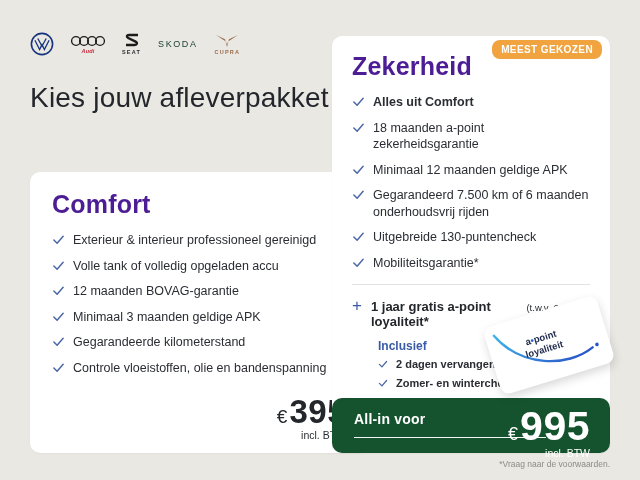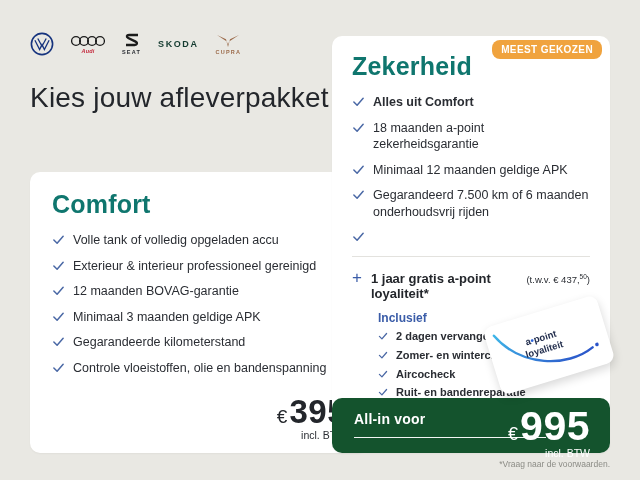--- a/index.html
+++ b/index.html
@@ -9,28 +9,28 @@
     font-family:"Liberation Sans", sans-serif;
     color:#23262B;
     -webkit-font-smoothing:antialiased;
   }
   
   .brand-row{position:absolute;left:30px;top:30px;display:flex;gap:17px;align-items:center;height:28px;}
   .brand{display:flex;flex-direction:column;align-items:center;justify-content:center;gap:1px;}
   .brand-label{font-size:5.5px;font-weight:700;letter-spacing:1.2px;color:#2A2D33;}
   .brand-label.audi{color:#C4283C;letter-spacing:.2px;font-style:italic;}
   .brand-label.cupra{color:#9C6B4B;}
-  .skoda-word{font-size:9px;font-weight:700;letter-spacing:1.6px;color:#143B30;}
+  .skoda-word{font-size:9px;font-weight:400;letter-spacing:1.6px;color:#143B30;}
   
   .page-title{position:absolute;left:30px;top:82px;font-size:28px;line-height:1.14;font-weight:500;color:#23262B;letter-spacing:.2px;}
   
   .card{position:absolute;background:#fff;border-radius:10px;box-sizing:border-box;box-shadow:0 1px 2px rgba(0,0,0,.04);}
   .card-comfort{left:30px;top:172px;width:338px;height:281px;padding:18px 22px;}
   .card-zeker{left:332px;top:36px;width:278px;height:417px;padding:16px 20px 0;}
-  .card-title{font-size:25px;font-weight:700;letter-spacing:.2px;color:#0f766e;margin:0 0 13px;}
+  .card-title{font-size:25px;font-weight:700;letter-spacing:.2px;color:#4c1d95;margin:0 0 13px;}
   ul.feat-list{list-style:none;margin:0;padding:0;}
   li.feat{display:flex;align-items:flex-start;gap:8px;margin-bottom:9px;font-size:12.5px;line-height:1.32;font-weight:500;color:#2A2D33;}
   li.feat .chk{flex:0 0 auto;margin-top:1px;}
   li.feat.bold{font-weight:700;}
   .chk svg{display:block;}
   
   .price-block{position:absolute;right:22px;bottom:12px;text-align:right;}
   .price-line{display:flex;align-items:baseline;justify-content:flex-end;gap:2px;}
   .cur{font-size:19px;font-weight:500;}
   .amt{font-size:33px;font-weight:700;letter-spacing:.5px;}
@@ -105,29 +105,29 @@
 
 <div class="card card-comfort">
   <h2 class="card-title">Comfort</h2>
   <ul class="feat-list">
     <li class="feat">
         <span class="chk">
           <svg width="13" height="13" viewBox="0 0 14 14">
             <path d="M2 7.5 L5.5 11 L12 3.5" fill="none" stroke="#4A68A5" stroke-width="1.6" stroke-linecap="round" stroke-linejoin="round"></path>
           </svg>
         </span>
+        <span>Exterieur &amp; interieur professioneel gereinigd</span>
+      </li>
+    <li class="feat">
+        <span class="chk">
+          <svg width="13" height="13" viewBox="0 0 14 14">
+            <path d="M2 7.5 L5.5 11 L12 3.5" fill="none" stroke="#4A68A5" stroke-width="1.6" stroke-linecap="round" stroke-linejoin="round"></path>
+          </svg>
+        </span>
         <span>Volle tank of volledig opgeladen accu</span>
-      </li>
-    <li class="feat">
-        <span class="chk">
-          <svg width="13" height="13" viewBox="0 0 14 14">
-            <path d="M2 7.5 L5.5 11 L12 3.5" fill="none" stroke="#4A68A5" stroke-width="1.6" stroke-linecap="round" stroke-linejoin="round"></path>
-          </svg>
-        </span>
-        <span>Exterieur &amp; interieur professioneel gereinigd</span>
       </li>
     <li class="feat">
         <span class="chk">
           <svg width="13" height="13" viewBox="0 0 14 14">
             <path d="M2 7.5 L5.5 11 L12 3.5" fill="none" stroke="#4A68A5" stroke-width="1.6" stroke-linecap="round" stroke-linejoin="round"></path>
           </svg>
         </span>
         <span>12 maanden BOVAG-garantie</span>
       </li>
     <li class="feat">
@@ -199,20 +199,29 @@
           </svg>
         </span>
         <span>Gegarandeerd 7.500 km of 6 maanden onderhoudsvrij rijden</span>
       </li>
     <li class="feat">
         <span class="chk">
           <svg width="13" height="13" viewBox="0 0 14 14">
             <path d="M2 7.5 L5.5 11 L12 3.5" fill="none" stroke="#4A68A5" stroke-width="1.6" stroke-linecap="round" stroke-linejoin="round"></path>
           </svg>
         </span>
+        <span>Uitgebreide 130-puntencheck</span>
+      </li>
+    <li class="feat">
+        <span class="chk">
+          <svg width="13" height="13" viewBox="0 0 14 14">
+            <path d="M2 7.5 L5.5 11 L12 3.5" fill="none" stroke="#4A68A5" stroke-width="1.6" stroke-linecap="round" stroke-linejoin="round"></path>
+          </svg>
+        </span>
+        <span>Mobiliteitsgarantie*</span>
       </li>
   </ul>
 
   <div class="divider"></div>
 
   <div class="loy-row">
     <span class="plus">+</span>
     <span class="loy-title">1 jaar gratis a-point loyaliteit*</span>
     <span class="loy-note"><span>(t.w.v. € 437,</span><sup>50</sup><span>)</span></span>
   </div>

